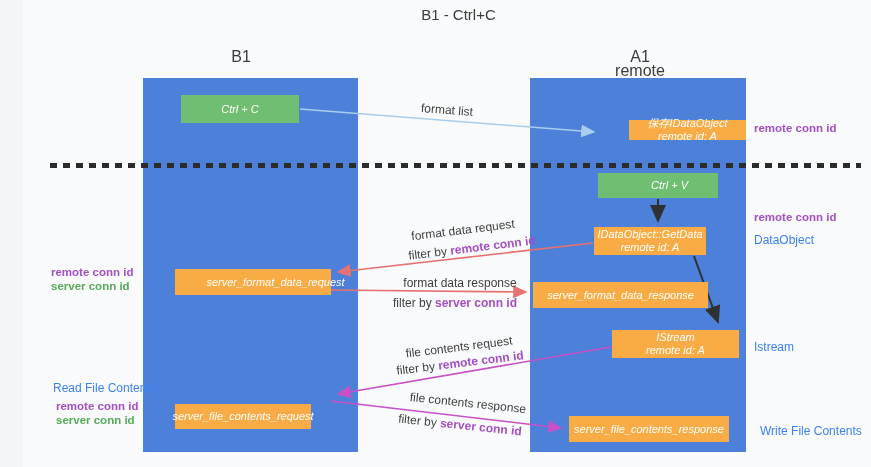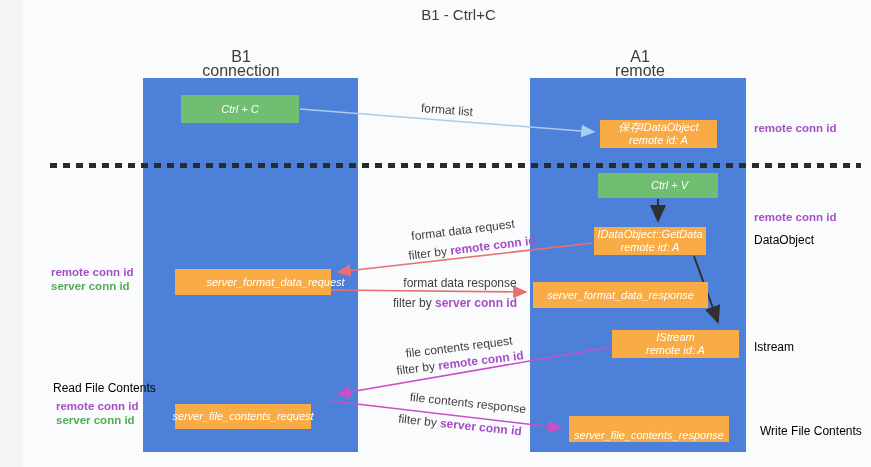--- a/index.html
+++ b/index.html
@@ -19,36 +19,35 @@
 
   .dashed-line{position:absolute;left:27px;top:163px;width:811px;height:5px;
     background:repeating-linear-gradient(90deg,#2b2b2b 0 7px,rgba(0,0,0,0) 7px 13px);}
 
   svg.overlay{position:absolute;left:0;top:0;pointer-events:none;}
 
   .edge-label{position:absolute;white-space:nowrap;font-size:12px;color:#3f3f3f;
               transform:translate(-50%,-50%);}
   .edge-label .key{color:#a44fc6;font-weight:bold;}
 
-  .side-label{position:absolute;white-space:nowrap;font-size:12px;color:#000000;}
+  .side-label{position:absolute;white-space:nowrap;font-size:12px;color:#3b82f6;}
   .side-label.purple{color:#a44fc6;font-weight:bold;font-size:11.5px;}
   .side-label.green{color:#55ab57;font-weight:bold;font-size:11.5px;}
 </style>
 </head>
 <body>
 
 <div id="stage">
 
   <div class="title">
     <div>B1 - Ctrl+C</div>
   </div>
 
   <div class="col-header" style="left:158px;top:50px;">
     <div>B1</div>
-    <div>connection</div>
   </div>
   <div class="col-header" style="left:557px;top:50px;">
     <div>A1</div>
     <div>remote</div>
   </div>
 
   <div class="column" style="left:120px;top:78px;width:215px;height:374px;"></div>
   <div class="column" style="left:507px;top:78px;width:216px;height:374px;"></div>
 
   <div class="dashed-line"></div>
@@ -74,21 +73,21 @@
     <line x1="308" y1="290" x2="503" y2="292" stroke="#e87070" stroke-width="1.6" marker-end="url(#mred)"></line>
     <line x1="671" y1="256" x2="695" y2="322" stroke="#303030" stroke-width="2" marker-end="url(#mblack)"></line>
     <line x1="588" y1="347" x2="315" y2="394" stroke="#c850c8" stroke-width="1.6" marker-end="url(#mmag)"></line>
     <line x1="308" y1="401" x2="538" y2="428" stroke="#c850c8" stroke-width="1.6" marker-end="url(#mmag)"></line>
   </svg>
 
   <div class="box green" style="left:158px;top:95px;width:118px;height:28px;">
     <div>Ctrl + C</div>
   </div>
 
-  <div class="box orange" style="left:577px;top:120px;width:117px;height:28px;">
+  <div class="box orange" style="left:606px;top:120px;width:117px;height:20px;">
     <div>保存IDataObject</div>
     <div>remote id: A</div>
   </div>
 
   <div class="box green" style="left:575px;top:173px;width:120px;height:25px;padding-left:23px;">
     <div>Ctrl + V</div>
   </div>
 
   <div class="box orange" style="left:571px;top:227px;width:112px;height:28px;">
     <div>IDataObject::GetData</div>
@@ -105,21 +104,21 @@
 
   <div class="box orange" style="left:589px;top:330px;width:127px;height:28px;">
     <div>IStream</div>
     <div>remote id: A</div>
   </div>
 
   <div class="box orange" style="left:152px;top:404px;width:136px;height:25px;">
     <div>server_file_contents_request</div>
   </div>
 
-  <div class="box orange" style="left:546px;top:416px;width:160px;height:26px;justify-content:flex-end;">
+  <div class="box orange" style="left:546px;top:416px;width:160px;height:26px;">
     <div>server_file_contents_response</div>
   </div>
 
   <div class="edge-label" style="left:424px;top:110px;transform:translate(-50%,-50%) rotate(4.5deg);">format list</div>
 
   <div class="edge-label" style="left:440px;top:230px;transform:translate(-50%,-50%) rotate(-7deg);">format data request</div>
   <div class="edge-label" style="left:449px;top:248px;transform:translate(-50%,-50%) rotate(-7deg);">
     <span>filter by </span><span class="key">remote conn id</span>
   </div>
 

